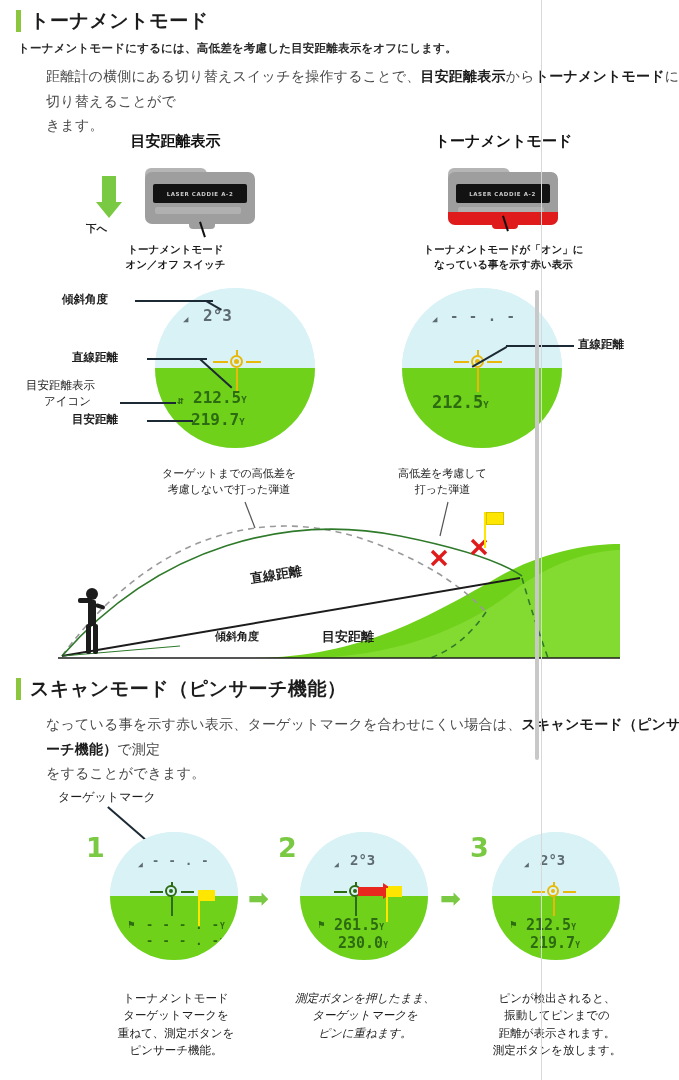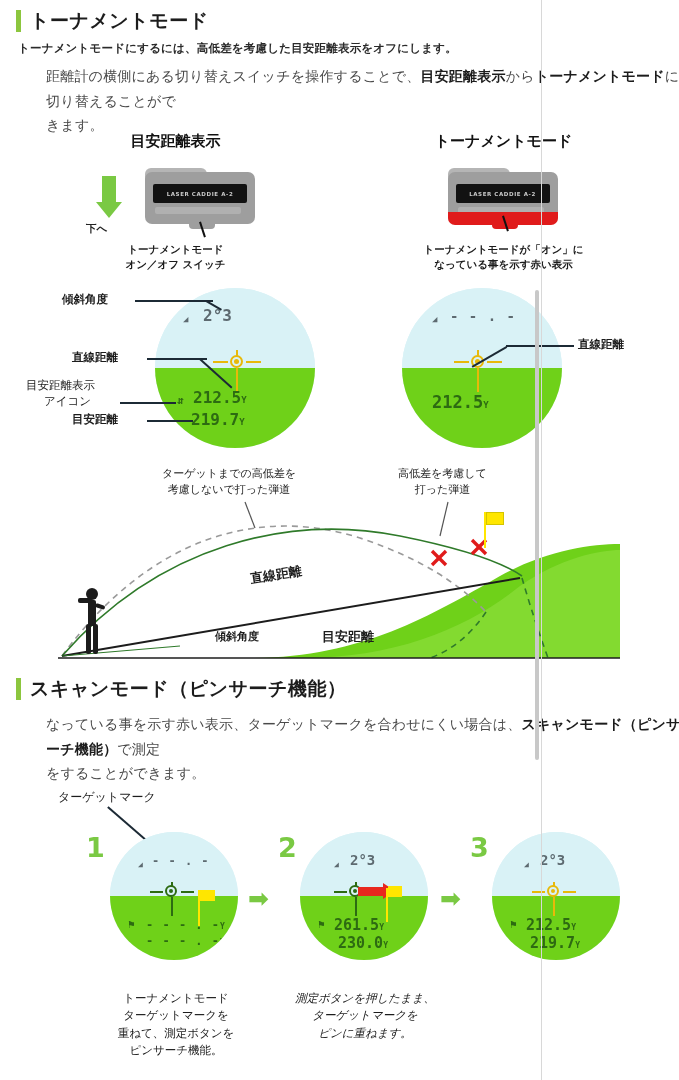--- a/index.html
+++ b/index.html
@@ -400,17 +400,23 @@
     <span>重ねて、測定ボタンを</span><br>
     <span>ピンサーチ機能。</span>
   </div>
 
   <div class="cap" style="position:absolute; left:280px; top:990px; width:170px;font-style:italic;">
     <span>測定ボタンを押したまま、</span><br>
     <span>ターゲットマークを</span><br>
     <span>ピンに重ねます。</span>
   </div>
 
+  <div class="cap" style="position:absolute; left:468px; top:990px; width:178px;">
+    <span>ピンが検出されると、</span><br>
+    <span>振動してピンまでの</span><br>
+    <span>距離が表示されます。</span><br>
+    <span>測定ボタンを放します。</span>
+  </div>
 
   <div class="scrollbar" style="top:290px; height:470px;"></div>
   <div class="edge-line"></div>
 
 </div>
 
 </body></html>

